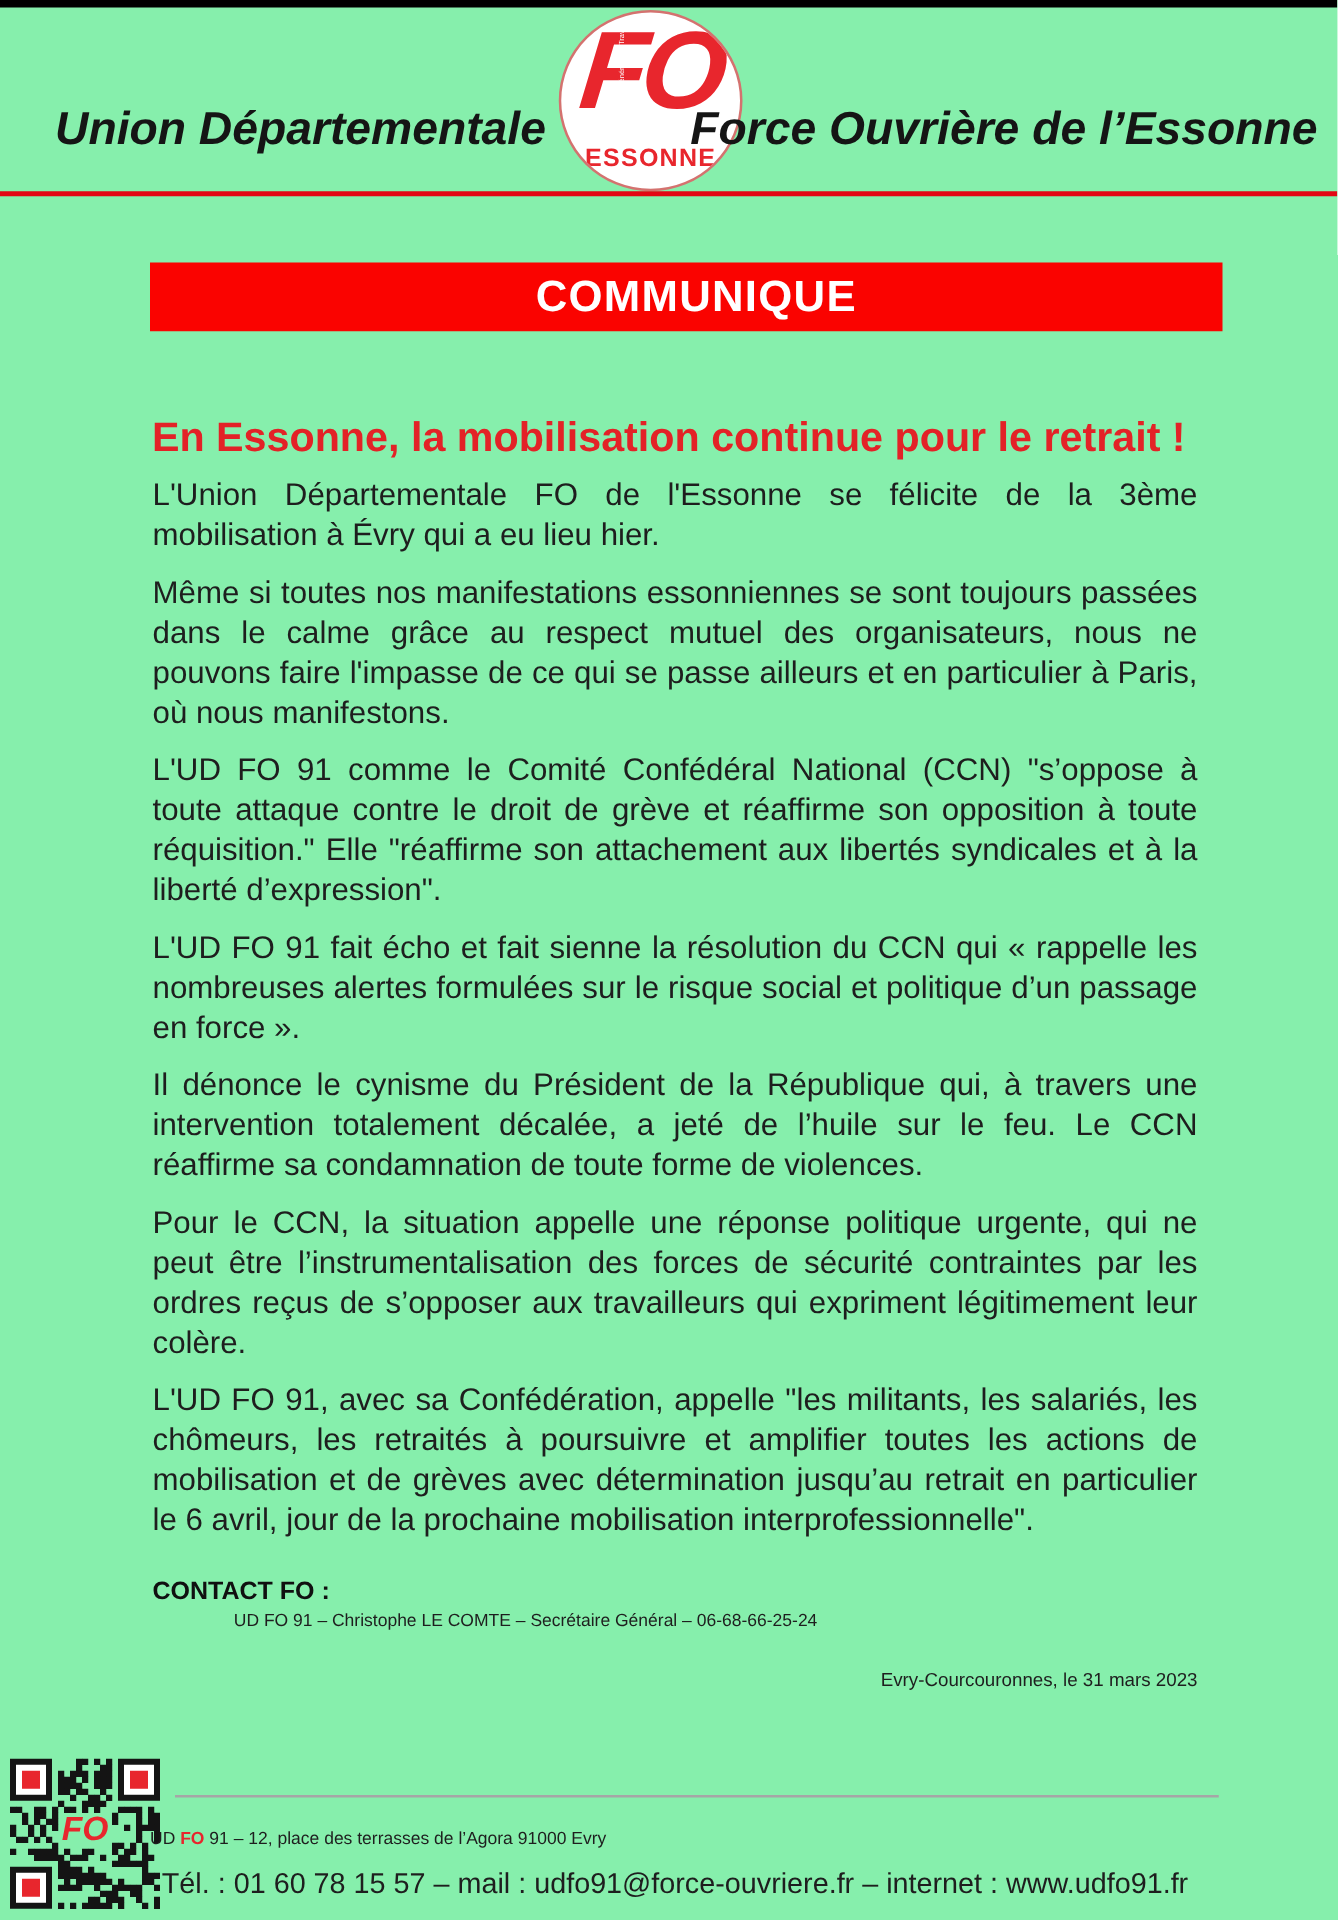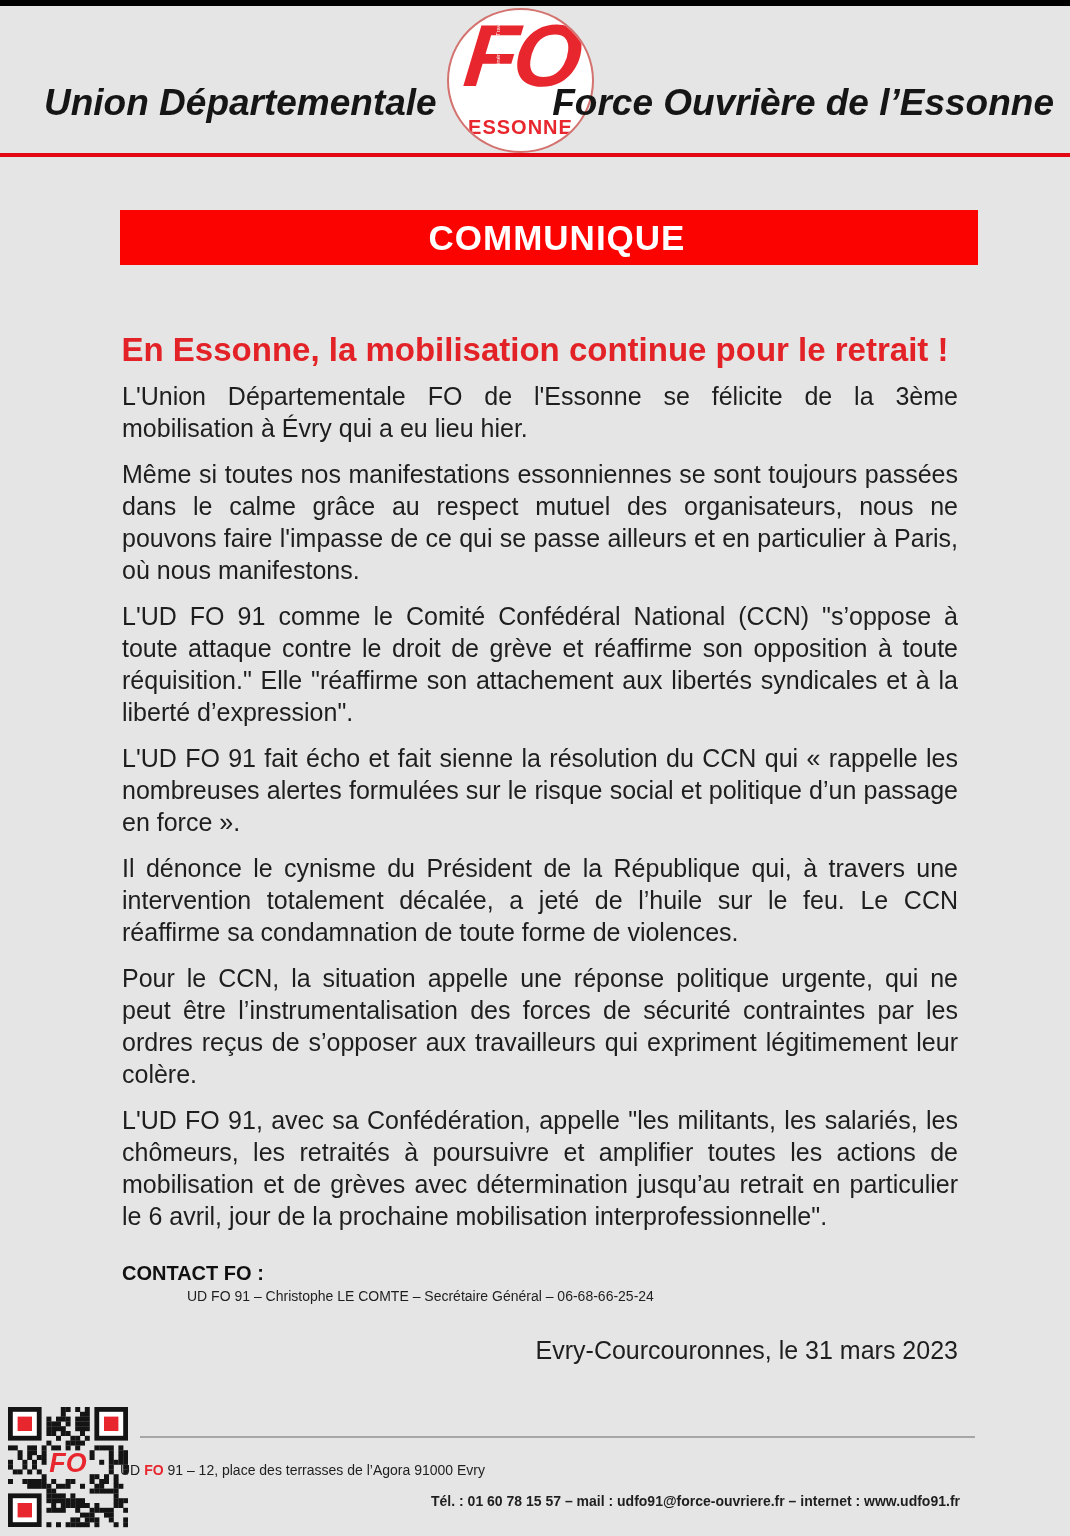--- a/index.html
+++ b/index.html
@@ -1,18 +1,18 @@
 <!DOCTYPE html>
 <html><head>
 <meta charset="utf-8">
 <style>
   html,body { margin:0; padding:0; background:#ffffff; }
   .page {
     position:relative; width:1070px; height:1536px; margin:0 auto;
-    background:#e5e5e5; overflow:hidden;
+    background:#86efac; overflow:hidden;
     font-family:"Liberation Sans", sans-serif; color:#1e1e1e;
   }
   .top-bar { position:absolute; left:0; top:0; width:1070px; height:6px; background:#000000; }
 
   
   .header-left {
     position:absolute; left:44px; top:82px; font-size:37px; font-style:italic;
     font-weight:bold; color:#151515; white-space:nowrap;
   }
   .header-right {
@@ -54,29 +54,29 @@
   
   .body-text {
     position:absolute; left:122px; top:380px; width:836px;
     font-size:25px; line-height:32px; text-align:justify; color:#1e1e1e;
   }
   .body-text p { margin:0 0 14px 0; white-space:pre-line; }
 
   
   .contact-label { position:absolute; left:122px; top:1262px; font-size:20px; font-weight:bold; color:#101010; }
   .contact-line  { position:absolute; left:187px; top:1288px; font-size:14px; color:#1e1e1e; }
-  .dateline      { position:absolute; left:122px; top:1336px; width:836px; text-align:right; font-size:25px; color:#1e1e1e; }
+  .dateline      { position:absolute; left:122px; top:1336px; width:836px; text-align:right; font-size:15px; color:#1e1e1e; }
 
   
   .qr { position:absolute; left:8px; top:1404px; width:120px; height:126px; }
   .qr svg { width:100%; height:100%; display:block; }
   .footer-rule { position:absolute; left:140px; top:1436px; width:835px; height:2px; background:#a6a6a6; }
   .footer-line1 { position:absolute; left:120px; top:1462px; width:840px; text-align:left; font-size:14px; color:#1e1e1e; }
   .footer-line1 .fo-red { color:#e8262d; font-weight:bold; }
-  .footer-line2 { position:absolute; left:120px; top:1493px; width:840px; text-align:right; font-size:14px; color:#1e1e1e;font-weight:bold; }
+  .footer-line2 { position:absolute; left:120px; top:1493px; width:840px; text-align:center; font-size:23px; color:#1e1e1e; }
 </style>
 </head>
 <body>
 
 <div class="page">
 
   <div class="top-bar"></div>
 
   <div class="header-left">Union Départementale</div>
 

